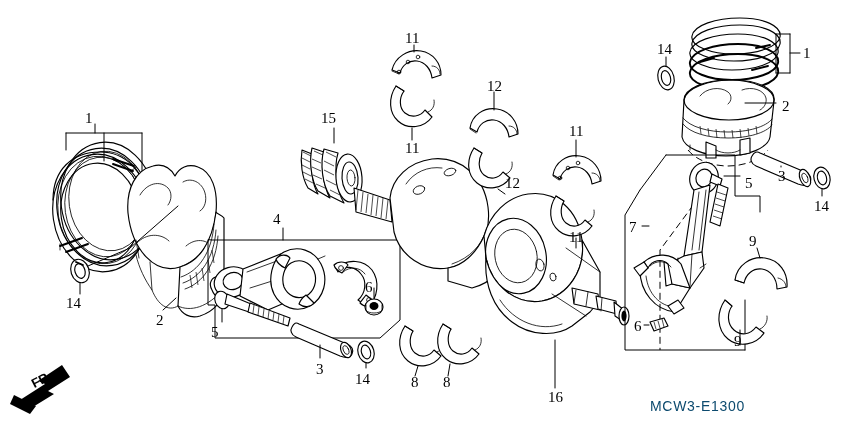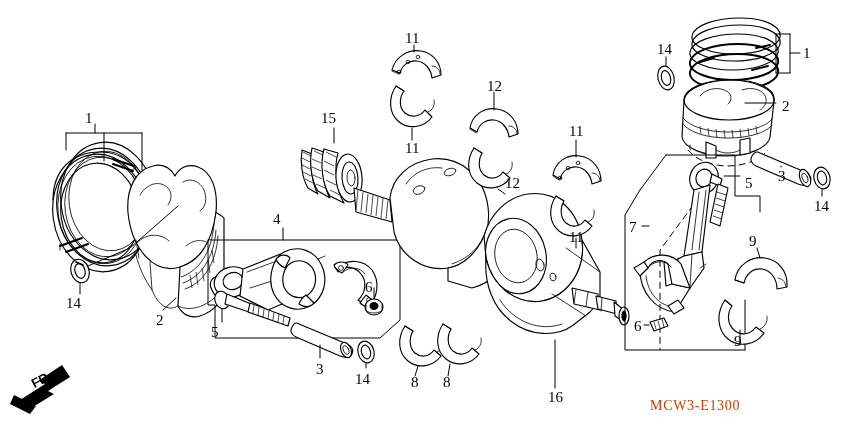--- a/index.html
+++ b/index.html
@@ -26,24 +26,24 @@
     font-family: "Liberation Serif", serif;
     font-size: 15px;
     font-weight: 400;
     color: #000000;
     line-height: 1;
     white-space: nowrap;
     user-select: none;
   }
   .partno {
     position: absolute;
-    font-family: Liberation Serif, serif;
+    font-family: Liberation Sans, sans-serif;
     font-size: 14px;
     letter-spacing: 0.7px;
-    color: #c2410c;
+    color: #0c4a6e;
     white-space: nowrap;
   }
   .fr-label {
     position: absolute;
     font-family: "Liberation Sans", sans-serif;
     font-size: 13px;
     font-weight: bold;
     color: #000000;
     transform: rotate(-27deg);
     white-space: nowrap;

